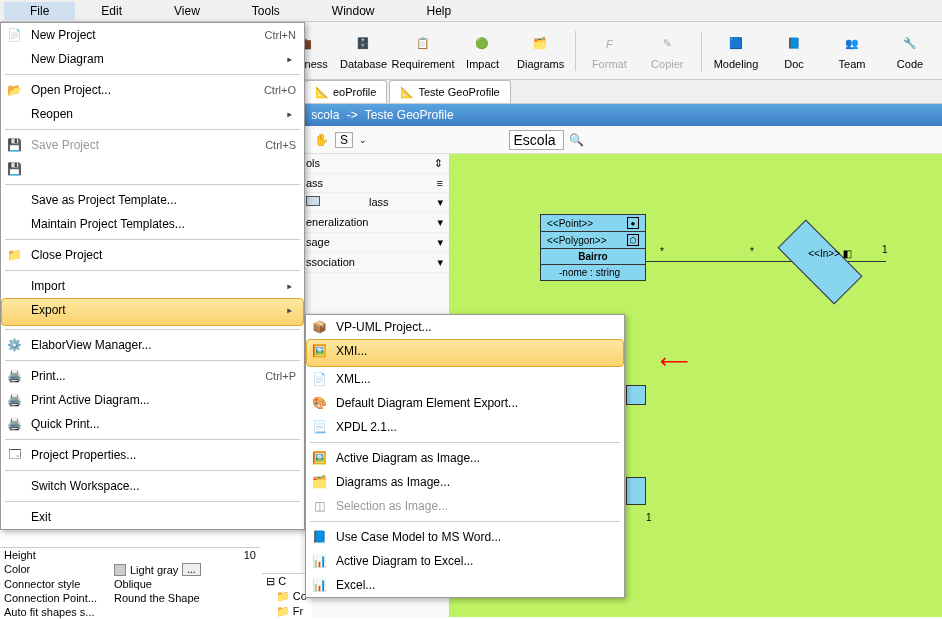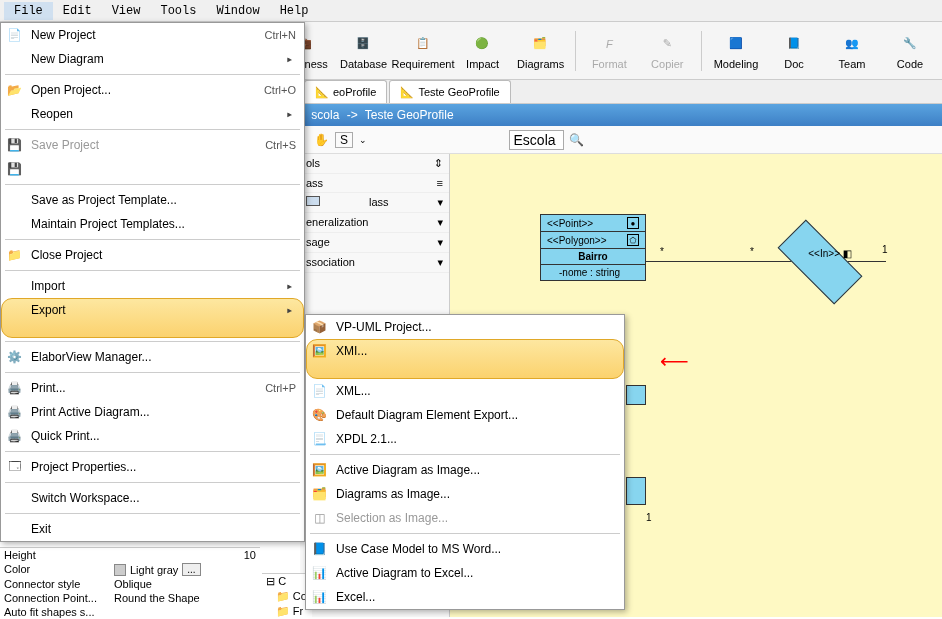--- a/index.html
+++ b/index.html
@@ -14,23 +14,22 @@
 }
 .menubar {
   display: flex;
   background: #f0f0f0;
   border-bottom: 1px solid #ccc;
   height: 22px;
   align-items: center;
   padding-left: 4px;
 }
 .menubar-item {
-  padding: 2px 10px;
+  padding: 2px 26px;
   cursor: default;
-  font-family: Liberation Mono, monospace;
 }
 .menubar-item.active { background: #d0e0f0; }
 .toolbar {
   display: flex;
   gap: 10px;
   padding: 2px 8px;
   background: #f5f5f5;
   border-bottom: 1px solid #ccc;
   height: 58px;
   align-items: center;
@@ -102,21 +101,21 @@
 }
 .side-panel-row {
   padding: 3px 6px;
   border-bottom: 1px solid #eee;
   display: flex;
   justify-content: space-between;
 }
 .canvas {
   flex: 1;
   position: relative;
-  background: #fef9c3;
+  background: #bef264;
 }
 
 .uml-class {
   position: absolute;
   background: #87d5ef;
   border: 1px solid #333;
   font-size: 10px;
   text-align: center;
 }
 .uml-row { border-bottom: 1px solid #333; padding: 2px 6px; }
@@ -176,21 +175,21 @@
   z-index: 100;
   font-size: 12px;
 }
 .dropdown-row {
   display: flex;
   align-items: center;
   padding: 3px 8px 3px 4px;
   gap: 6px;
   cursor: default;
 }
-.dropdown-row.hover { background: linear-gradient(#fde7a0, #fbd26e); border: 1px solid #e0a828; padding: 2px 7px 18px 3px; border-radius:11px; }
+.dropdown-row.hover { background: linear-gradient(#fde7a0, #fbd26e); border: 1px solid #e0a828; padding: 2px 7px 6px 3px; border-radius:4px; }
 .dropdown-row.dis { color: #999; }
 .dropdown-sep { height:1px; background:#ccc; margin: 3px 4px; }
 .dd-icon { width:20px; height:18px; display:flex; align-items:center; justify-content:center; }
 .dd-label { flex:1; }
 .dd-accel { color:#555; font-size:11px; }
 .dd-arrow { width:10px; font-family: monospace; color:#444; }
 .shape-icon { width:14px; height:10px; border:1px solid #555; background:#cde; display:inline-block; }
 </style>
 </head>
 <body>

